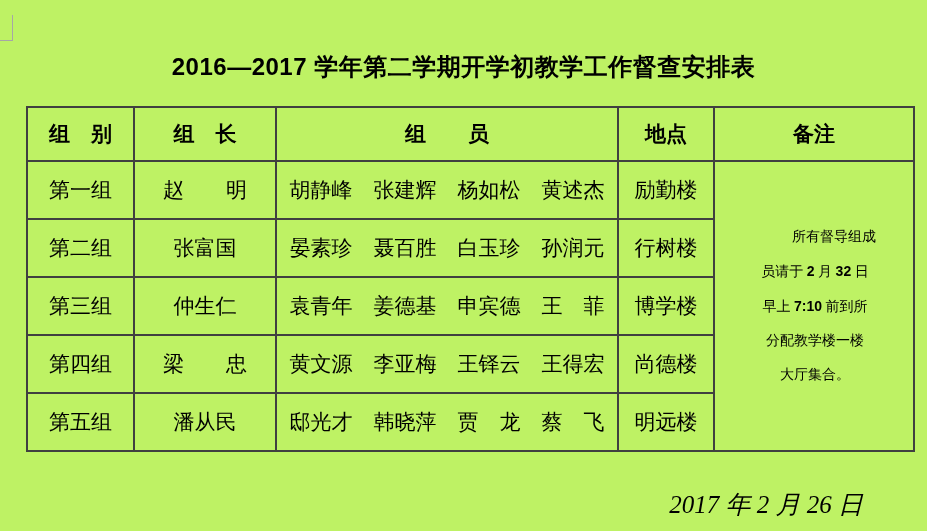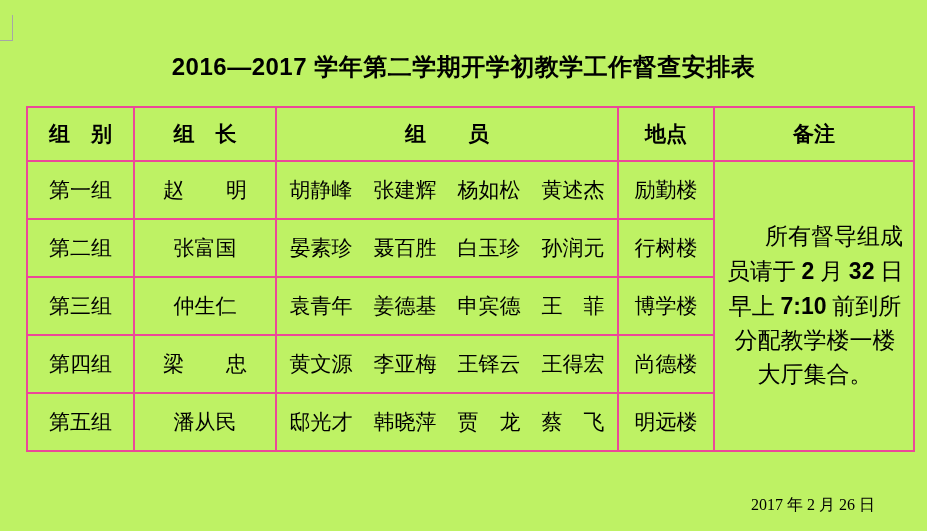--- a/index.html
+++ b/index.html
@@ -29,52 +29,53 @@
   }
 
   table.schedule {
     position: absolute;
     left: 26px; top: 106px;
     width: 887px;
     border-collapse: collapse;
     table-layout: fixed;
   }
   table.schedule th, table.schedule td {
-    border: 2px solid #ec4899;
+    border: 2px solid #404040;
     padding: 0;
     text-align: center;
     vertical-align: middle;
     font-size: 21px;
     white-space: nowrap;
   }
   table.schedule thead th {
     height: 52px;
     font-weight: bold;
   }
   table.schedule tbody td { height: 56px; font-weight: normal; }
 
   td.remarks-cell {
     vertical-align: middle;
     text-align: left;
     white-space: normal;
   }
   .remarks-block { padding: 0 6px 0 8px; }
-  .remark-line { line-height: 34px; font-size: 23px; }
+  .remark-line { line-height: 34px; font-size: 14px; }
   .remark-line.indent { text-indent: 38px; }
   .remark-line b {
     font-family: "Liberation Sans", "DejaVu Sans", sans-serif;
     font-weight: bold;
   }
 
   .doc-date {
     position: absolute;
-    top: 492px; right: 52px;
-    font-size: 16px;
+    top: 492px; right: 64px;
+    font-size: 25px;
     line-height: 26px;
     white-space: nowrap;
+    font-style: italic;
   }
 </style>
 </head>
 <body>
 
 <div class="page">
 
   <div class="corner-v"></div>
   <div class="corner-h"></div>
 

